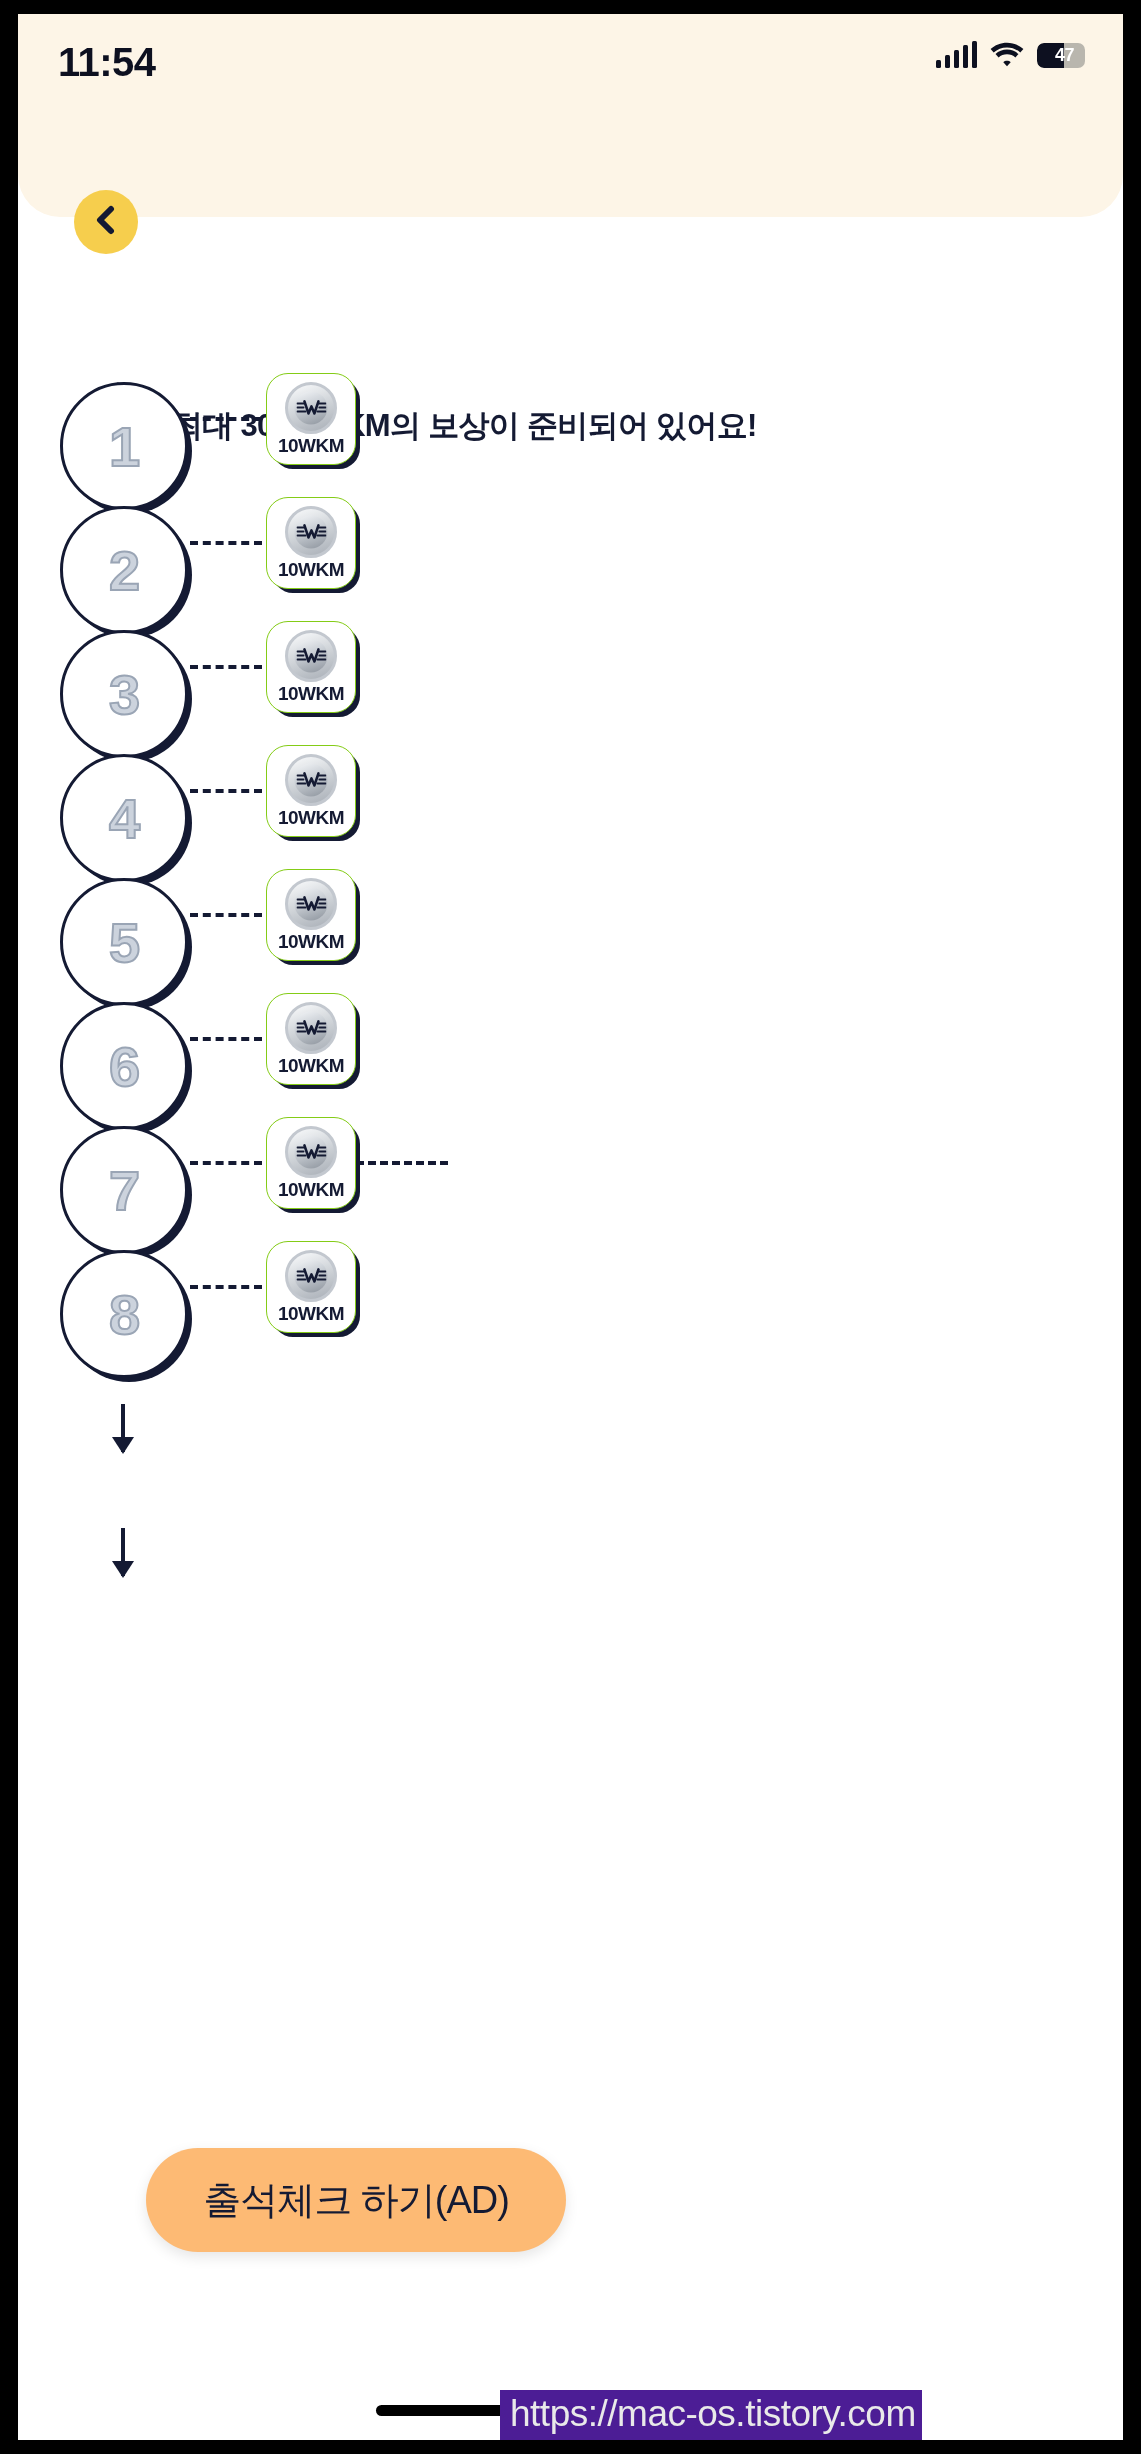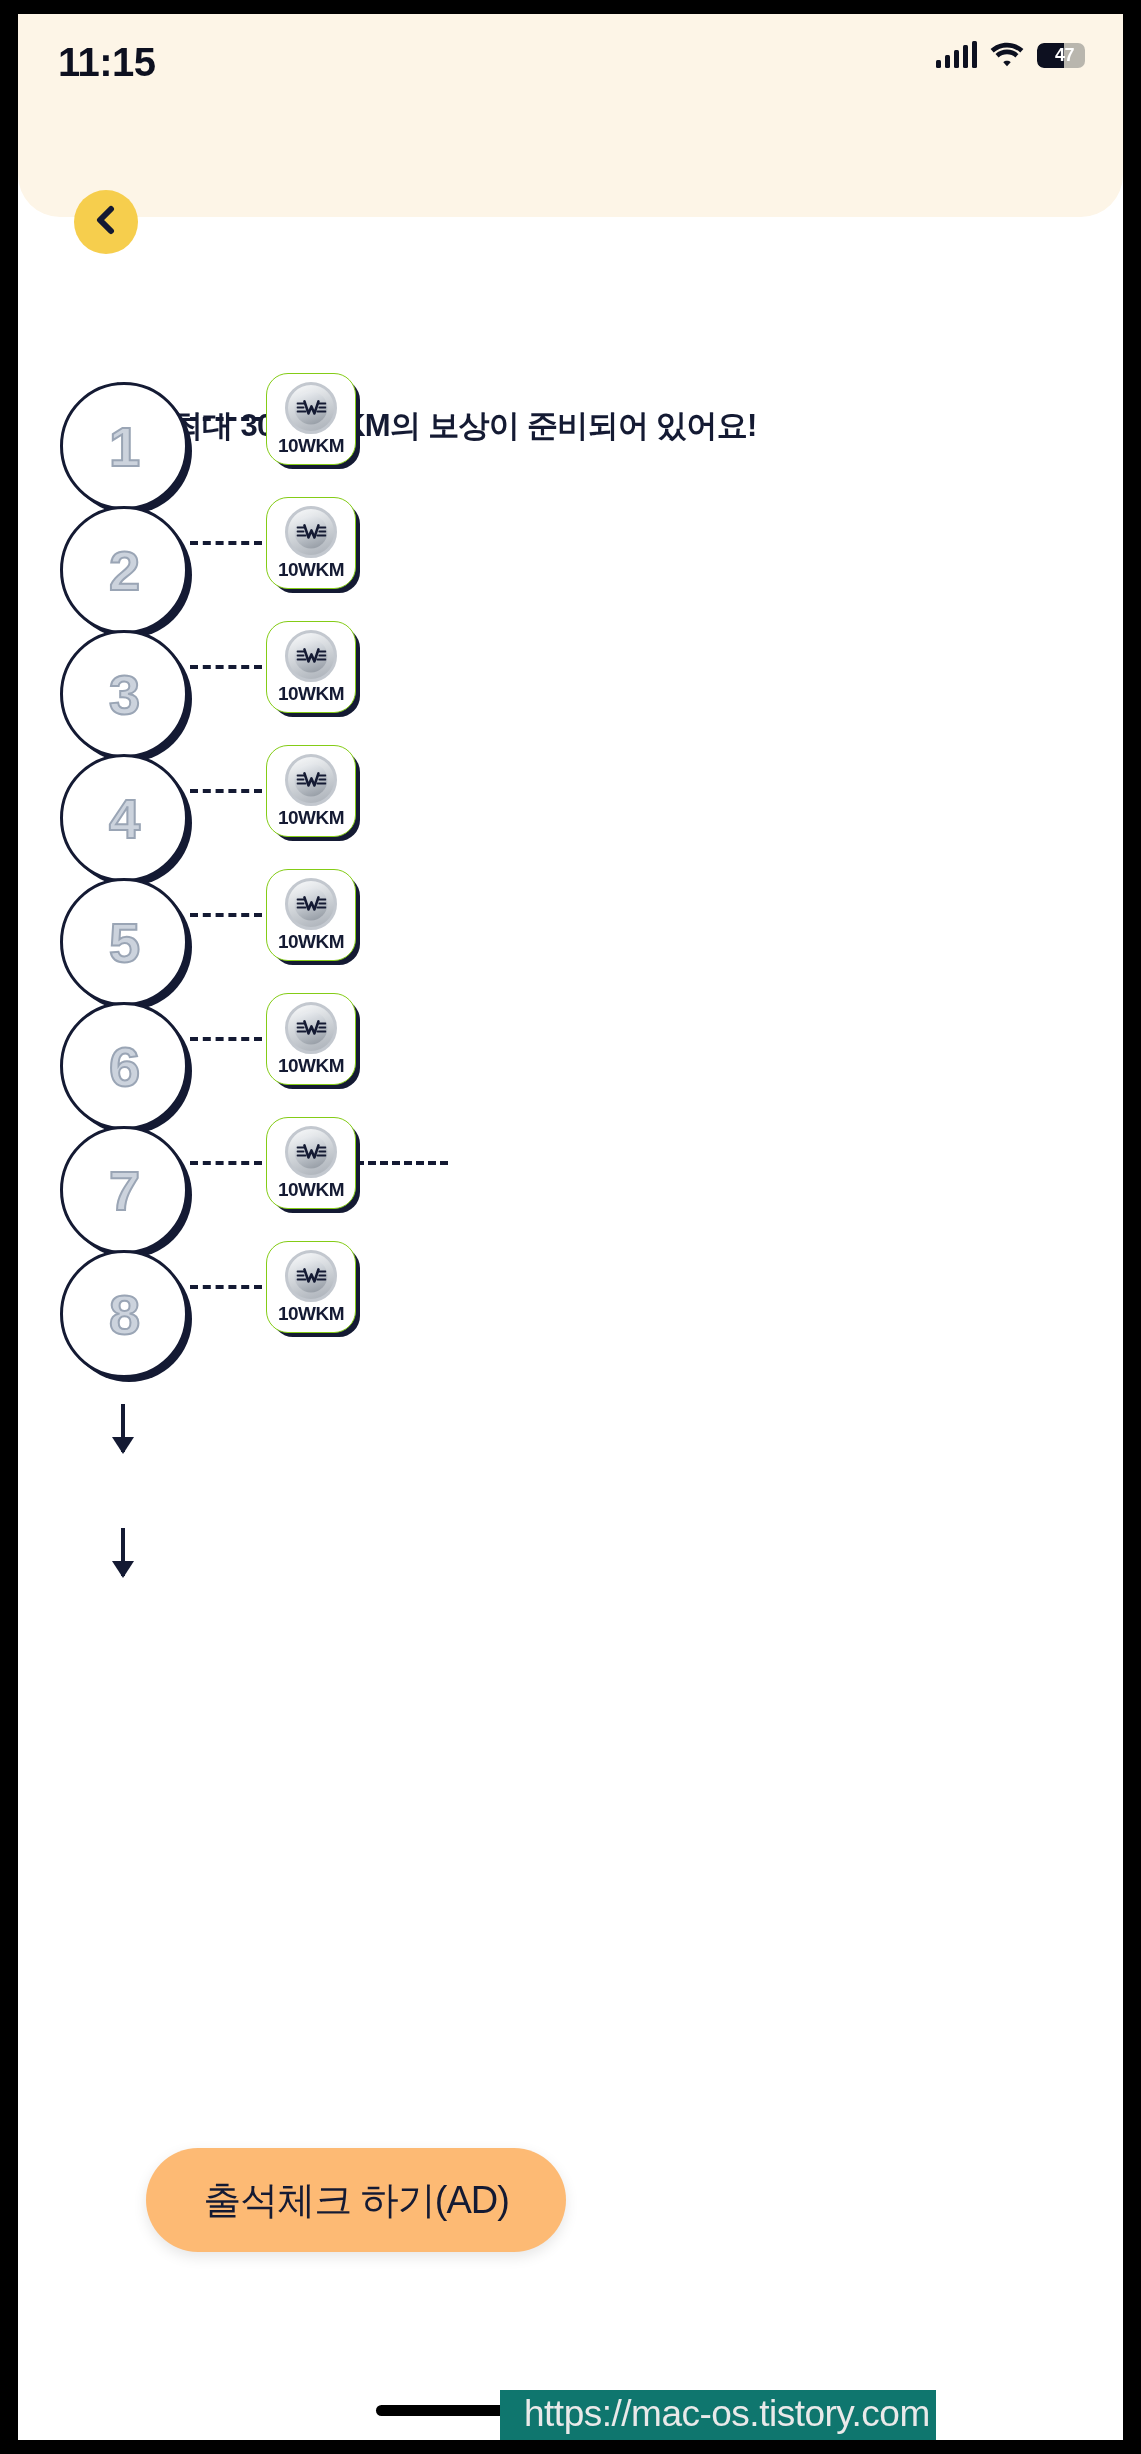--- a/index.html
+++ b/index.html
@@ -178,35 +178,35 @@
   }
 
   
   #home-bar{
     position:absolute; left:50%; transform:translateX(-50%);
     bottom:24px; width:390px; height:11px;
     border-radius:6px; background:#000;
   }
   #watermark{
     position:absolute; left:482px; top:2376px;
-    background:#0f766e; color:#e9e9e9;
+    background:#4c1d95; color:#e9e9e9;
     font-size:37px; letter-spacing:-0.5px;
-    padding:3px 6px 6px 24px;
+    padding:3px 6px 6px 10px;
     white-space:nowrap;
   }
 </style>
 </head>
 <body>
 
 <div id="phone">
 
   <div id="header">
 
     <div id="statusbar">
-      <div id="clock">11:15</div>
+      <div id="clock">11:54</div>
       <div id="status-icons">
 
         <span class="cell-bars">
           <i></i>
             <i></i>
             <i></i>
             <i></i>
             <i></i>
         </span>
 

